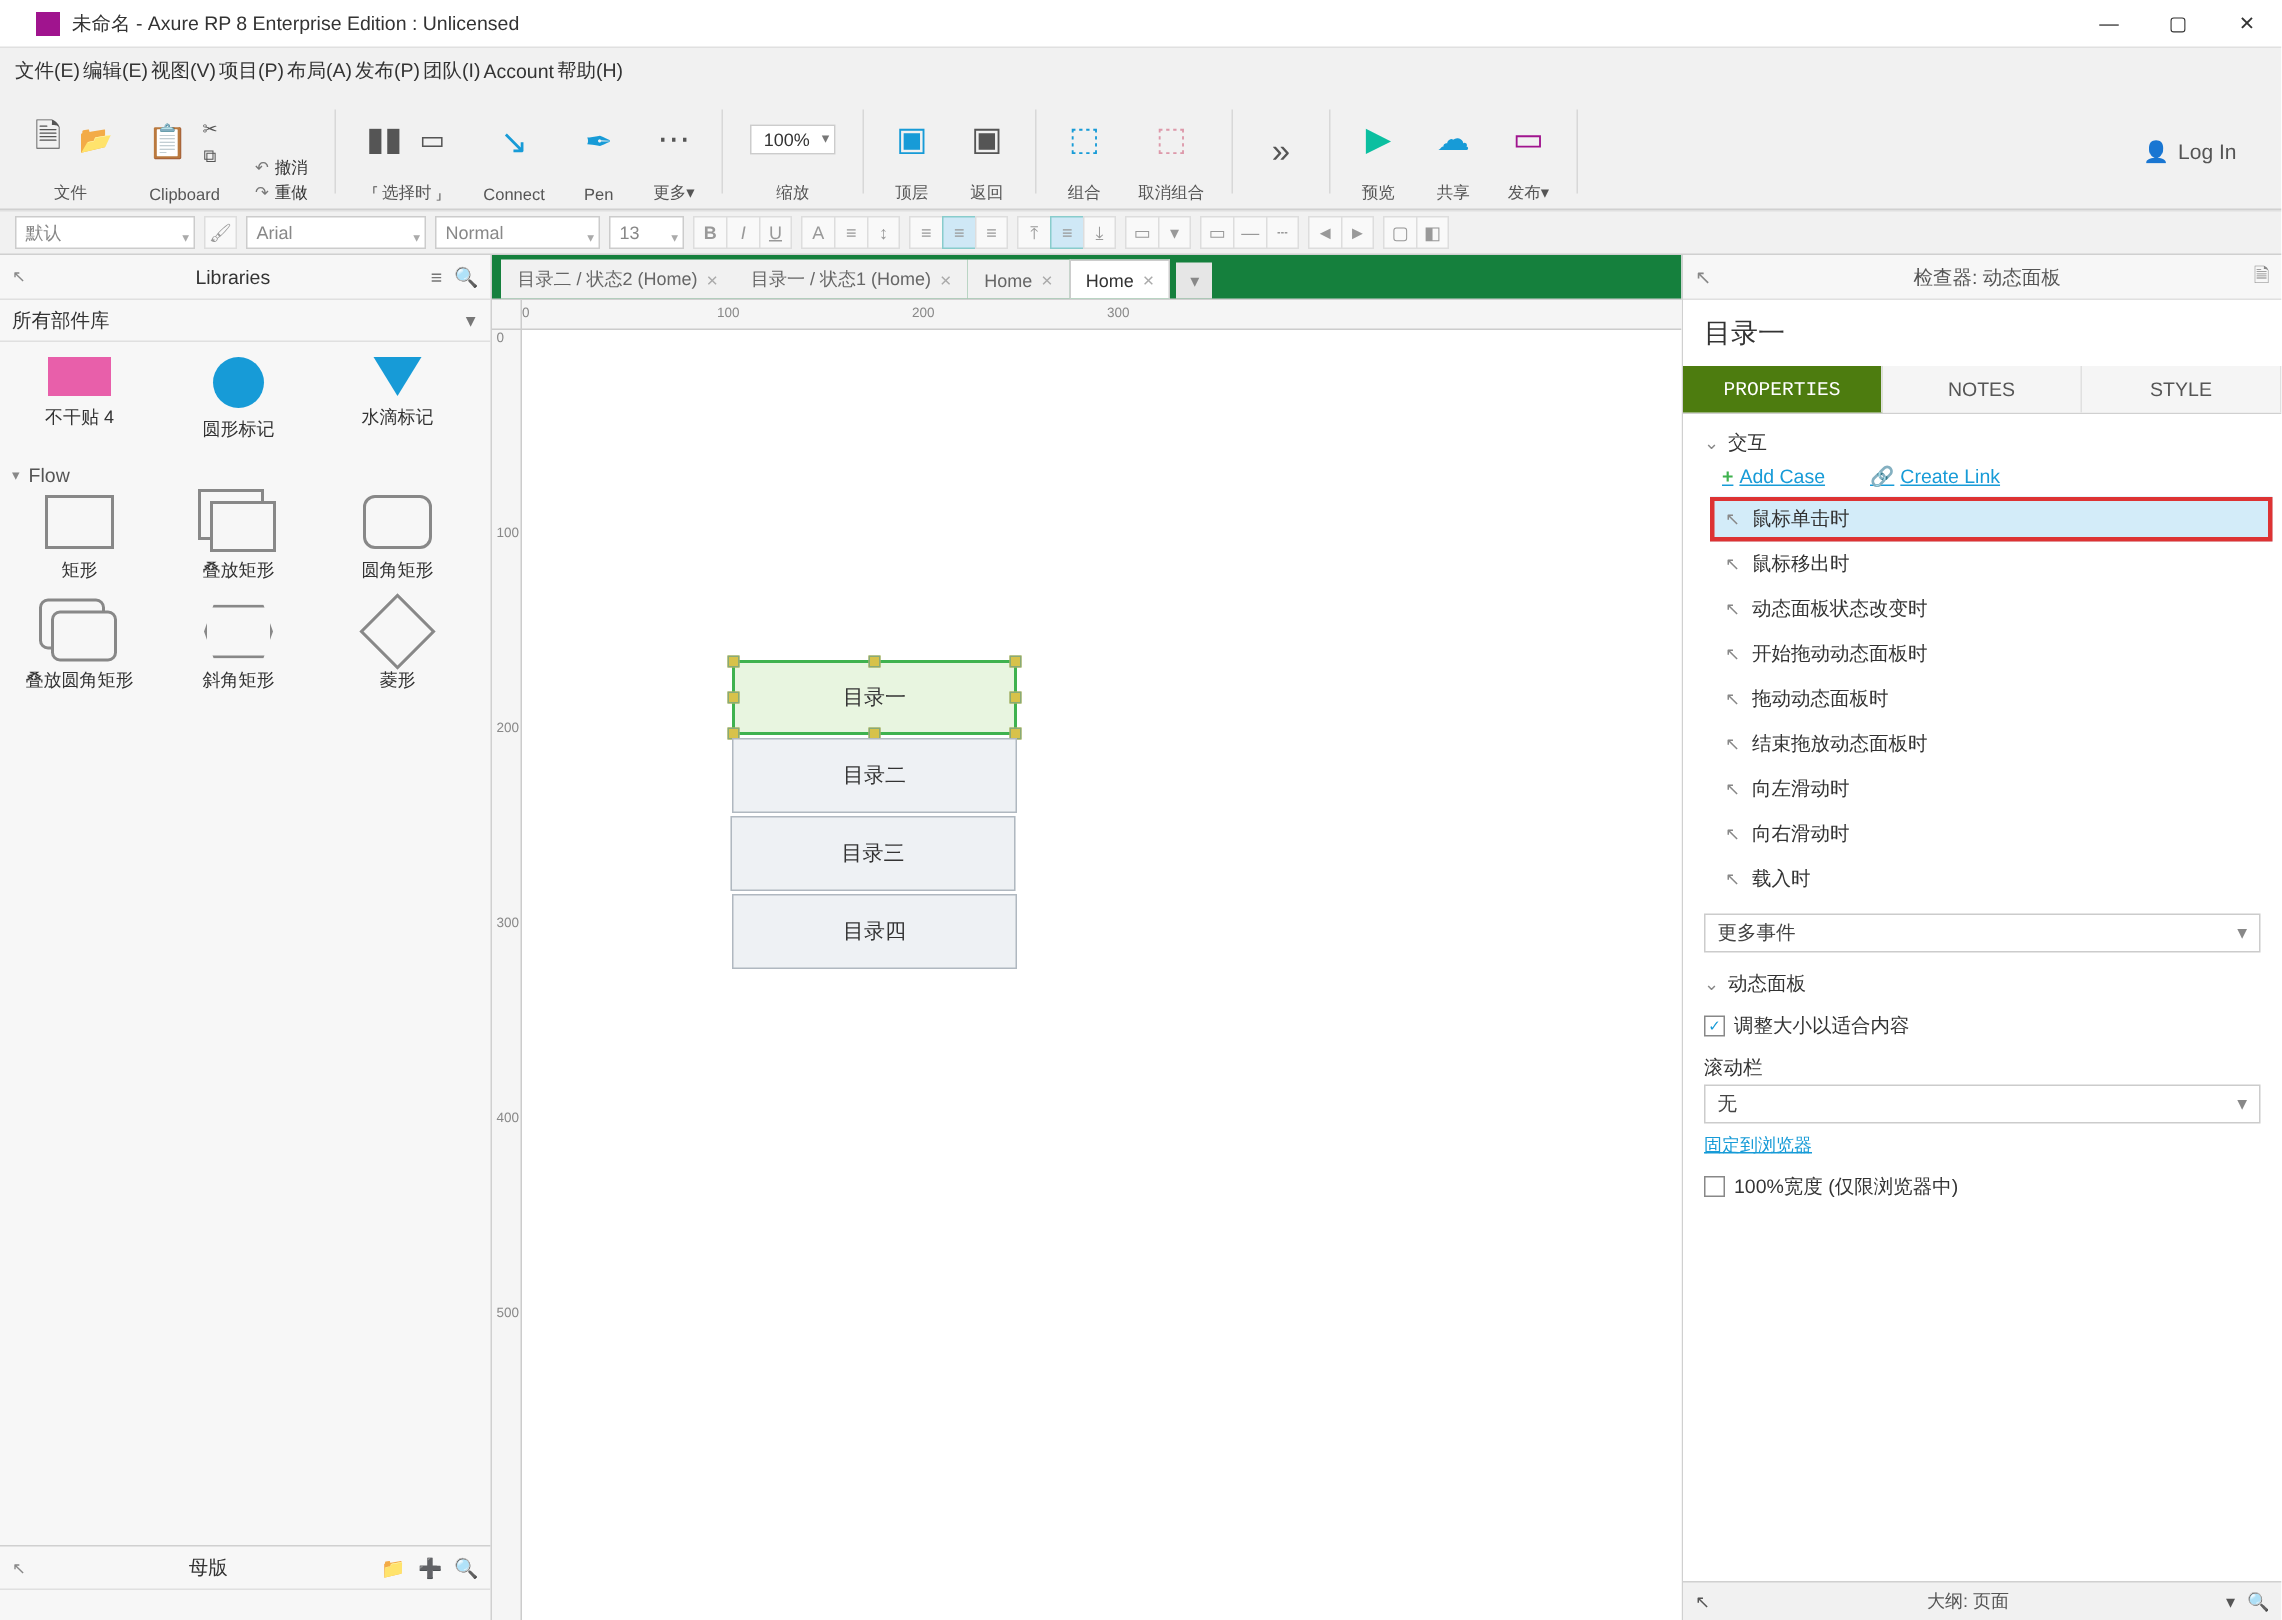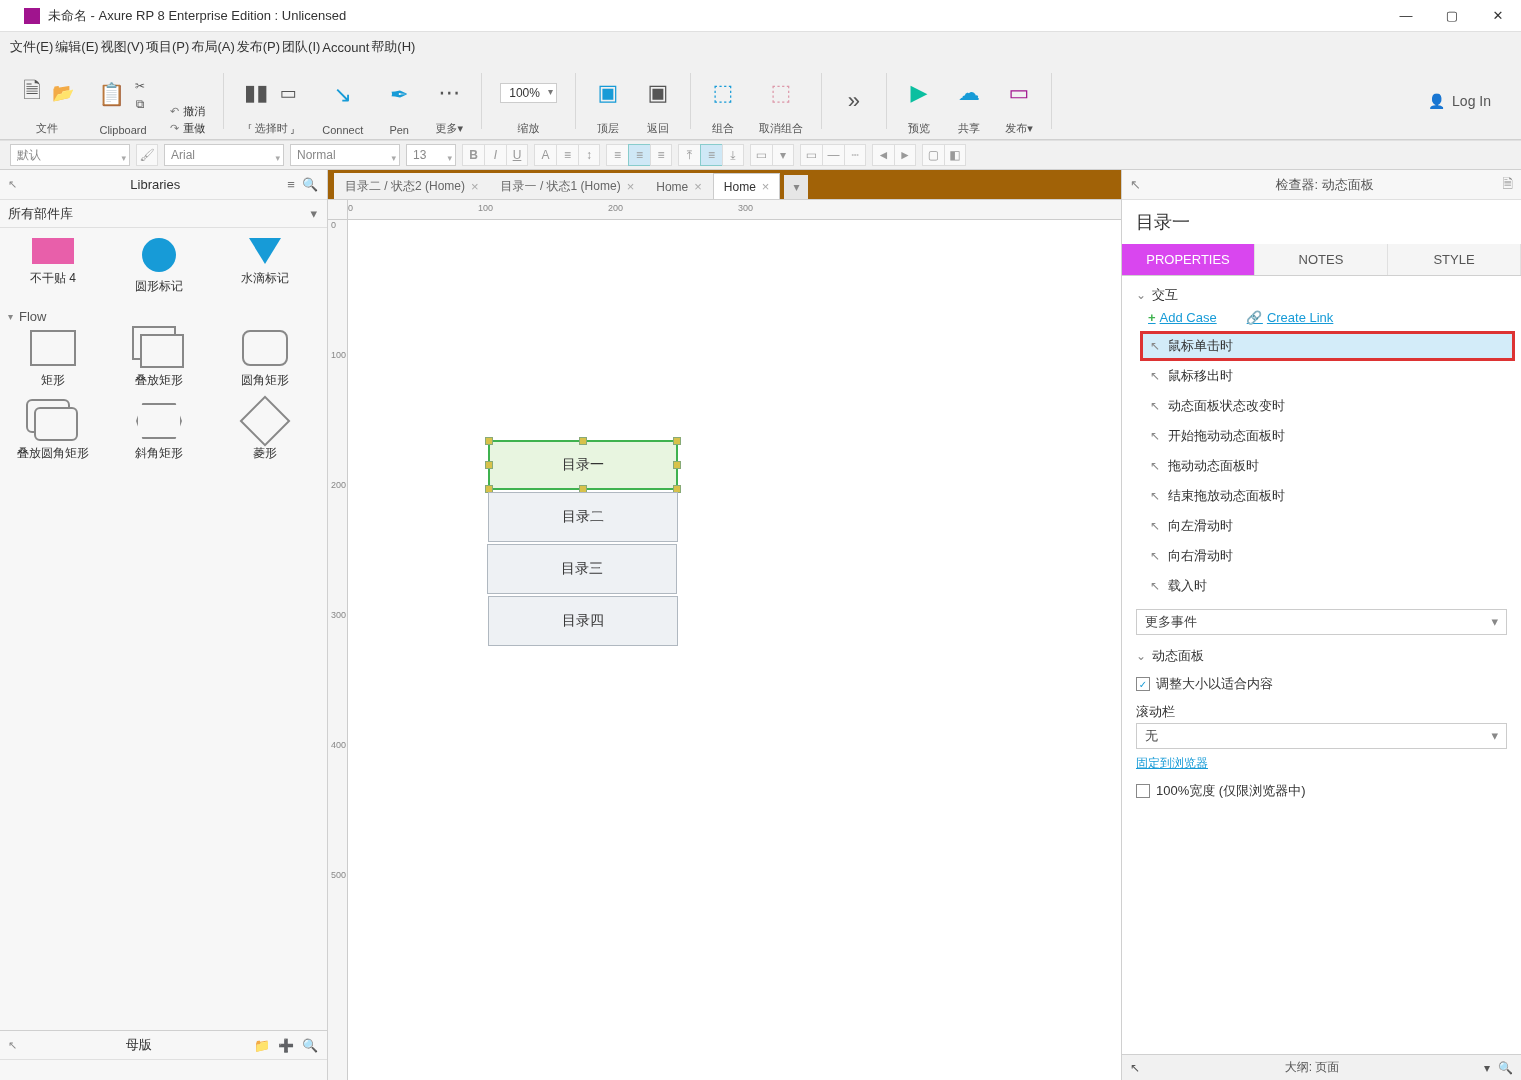--- a/index.html
+++ b/index.html
@@ -64,21 +64,21 @@
 .shape.stack::after { left: 4px; top: 4px; }
 .shape.rstack::before, .shape.rstack::after { border-radius: 6px; }
 .shape.bevel { border: 2px solid #888; background: #f7f7f7; clip-path: polygon(14% 0, 86% 0, 100% 50%, 86% 100%, 14% 100%, 0 50%); }
 .shape.diamond { width: 36px; height: 36px; border: 2px solid #888; background: #f7f7f7; transform: rotate(45deg); }
 .lib-section { display: flex; align-items: center; gap: 6px; font-size: 13px; color: #555; margin: 6px 0; }
 .lib-section::before { content: "▾"; font-size: 10px; color: #888; }
 .masters-head { border-top: 1px solid #d0d0d0; }
 
 
 .center { flex: 1; display: flex; flex-direction: column; background: #f0f0f0; }
-.tabs { height: 30px; background: #a16207; display: flex; align-items: flex-end; border-bottom: 1px solid #d0d0d0; padding-left: 6px; }
+.tabs { height: 30px; background: #15803d; display: flex; align-items: flex-end; border-bottom: 1px solid #d0d0d0; padding-left: 6px; }
 .tab { height: 26px; padding: 0 10px; display: flex; align-items: center; gap: 6px; font-size: 12px; color: #666; border: 1px solid transparent; border-bottom: none; background: #f1f1f1; }
 .tab .close { color: #aaa; font-size: 13px; }
 .tab.active { background: #fff; border-color: #ccc; color: #333; }
 .tab-more { width: 24px; height: 24px; display: flex; align-items: center; justify-content: center; color: #888; background: #e6e6e6; margin-left: 4px; }
 .canvas-wrap { flex: 1; position: relative; background: #fff; overflow: hidden; }
 .ruler-h { position: absolute; left: 20px; right: 0; top: 0; height: 20px; background: #f5f5f5; border-bottom: 1px solid #ccc; font-size: 9px; color: #888; }
 .ruler-h span { position: absolute; top: 3px; }
 .ruler-v { position: absolute; left: 0; top: 20px; bottom: 0; width: 20px; background: #f5f5f5; border-right: 1px solid #ccc; font-size: 9px; color: #888; }
 .ruler-v span { position: absolute; left: 3px; transform: none; }
 .ruler-corner { position: absolute; left: 0; top: 0; width: 20px; height: 20px; background: #f5f5f5; border-right: 1px solid #ccc; border-bottom: 1px solid #ccc; }
@@ -89,21 +89,21 @@
 
 
 .rightpanel { width: 400px; background: #fff; border-left: 1px solid #d0d0d0; display: flex; flex-direction: column; }
 .insp-head { height: 30px; display: flex; align-items: center; padding: 0 8px; font-size: 13px; color: #555; background: #f7f7f7; border-bottom: 1px solid #e0e0e0; }
 .insp-head .arrow { color: #888; margin-right: 6px; }
 .insp-head .title { flex: 1; text-align: center; }
 .insp-head .page-icon { color: #888; }
 .sel-name { padding: 10px 14px; font-size: 18px; color: #333; }
 .insp-tabs { display: flex; border-bottom: 1px solid #d0d0d0; }
 .insp-tab { flex: 1; text-align: center; padding: 8px 0; font-size: 13px; background: #f5f5f5; color: #555; border-right: 1px solid #e0e0e0; cursor: pointer; }
-.insp-tab.active { background: #d946ef; color: #fff; }
+.insp-tab.active { background: #4d7c0f; color: #fff; font-family: Liberation Mono, monospace; }
 .insp-body { flex: 1; overflow-y: auto; padding: 0 0 12px 0; position: relative; }
 .section-hdr { display: flex; align-items: center; gap: 6px; padding: 10px 14px 6px; font-size: 13px; color: #333; }
 .section-hdr::before { content: "⌄"; color: #888; font-size: 12px; }
 .add-links { display: flex; gap: 30px; padding: 0 14px 6px 26px; font-size: 13px; }
 .add-links a { color: #179bd7; text-decoration: underline; cursor: pointer; display: flex; align-items: center; gap: 4px; }
 .plus { color: #3fb24f; font-weight: bold; }
 .link-ico { color: #179bd7; }
 .event-list { padding: 0 6px 0 18px; }
 .event { display: flex; align-items: center; gap: 8px; padding: 6px 10px; font-size: 13px; color: #333; cursor: pointer; }
 .event .cur { font-size: 12px; color: #888; }

